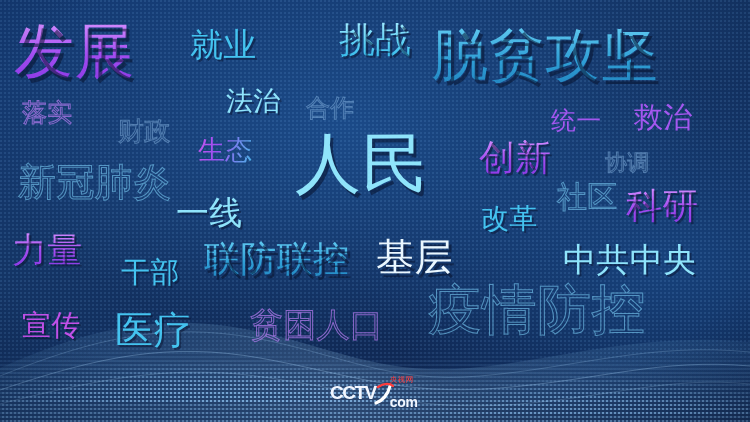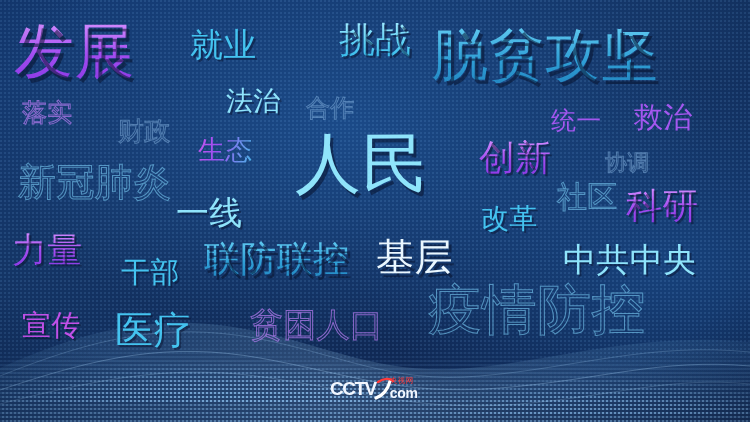--- a/index.html
+++ b/index.html
@@ -145,21 +145,21 @@
     font-size: 19px;
     letter-spacing: -1.5px;
     color: #f2f7ff;
     line-height: 1;
   }
   #logo .swoosh { position: relative; width: 13px; height: 22px; }
   #logo .swoosh svg { position: absolute; left: -3px; top: -1px; }
   #logo .right { display: flex; flex-direction: column; line-height: 1; margin-left: -1px; }
   #logo .cn {
     font-size: 7.5px; color: #ff3b3b; letter-spacing: 0.5px;
-    font-family: Liberation Serif, serif; margin-bottom: 1px;
+    font-family: Liberation Mono, monospace; margin-bottom: 10px;
   }
   #logo .com {
     font-size: 14px; font-weight: 700; color: #f2f7ff; letter-spacing: -0.3px;
   }
 </style>
 </head>
 <body>
 
 <div id="canvas">
 

